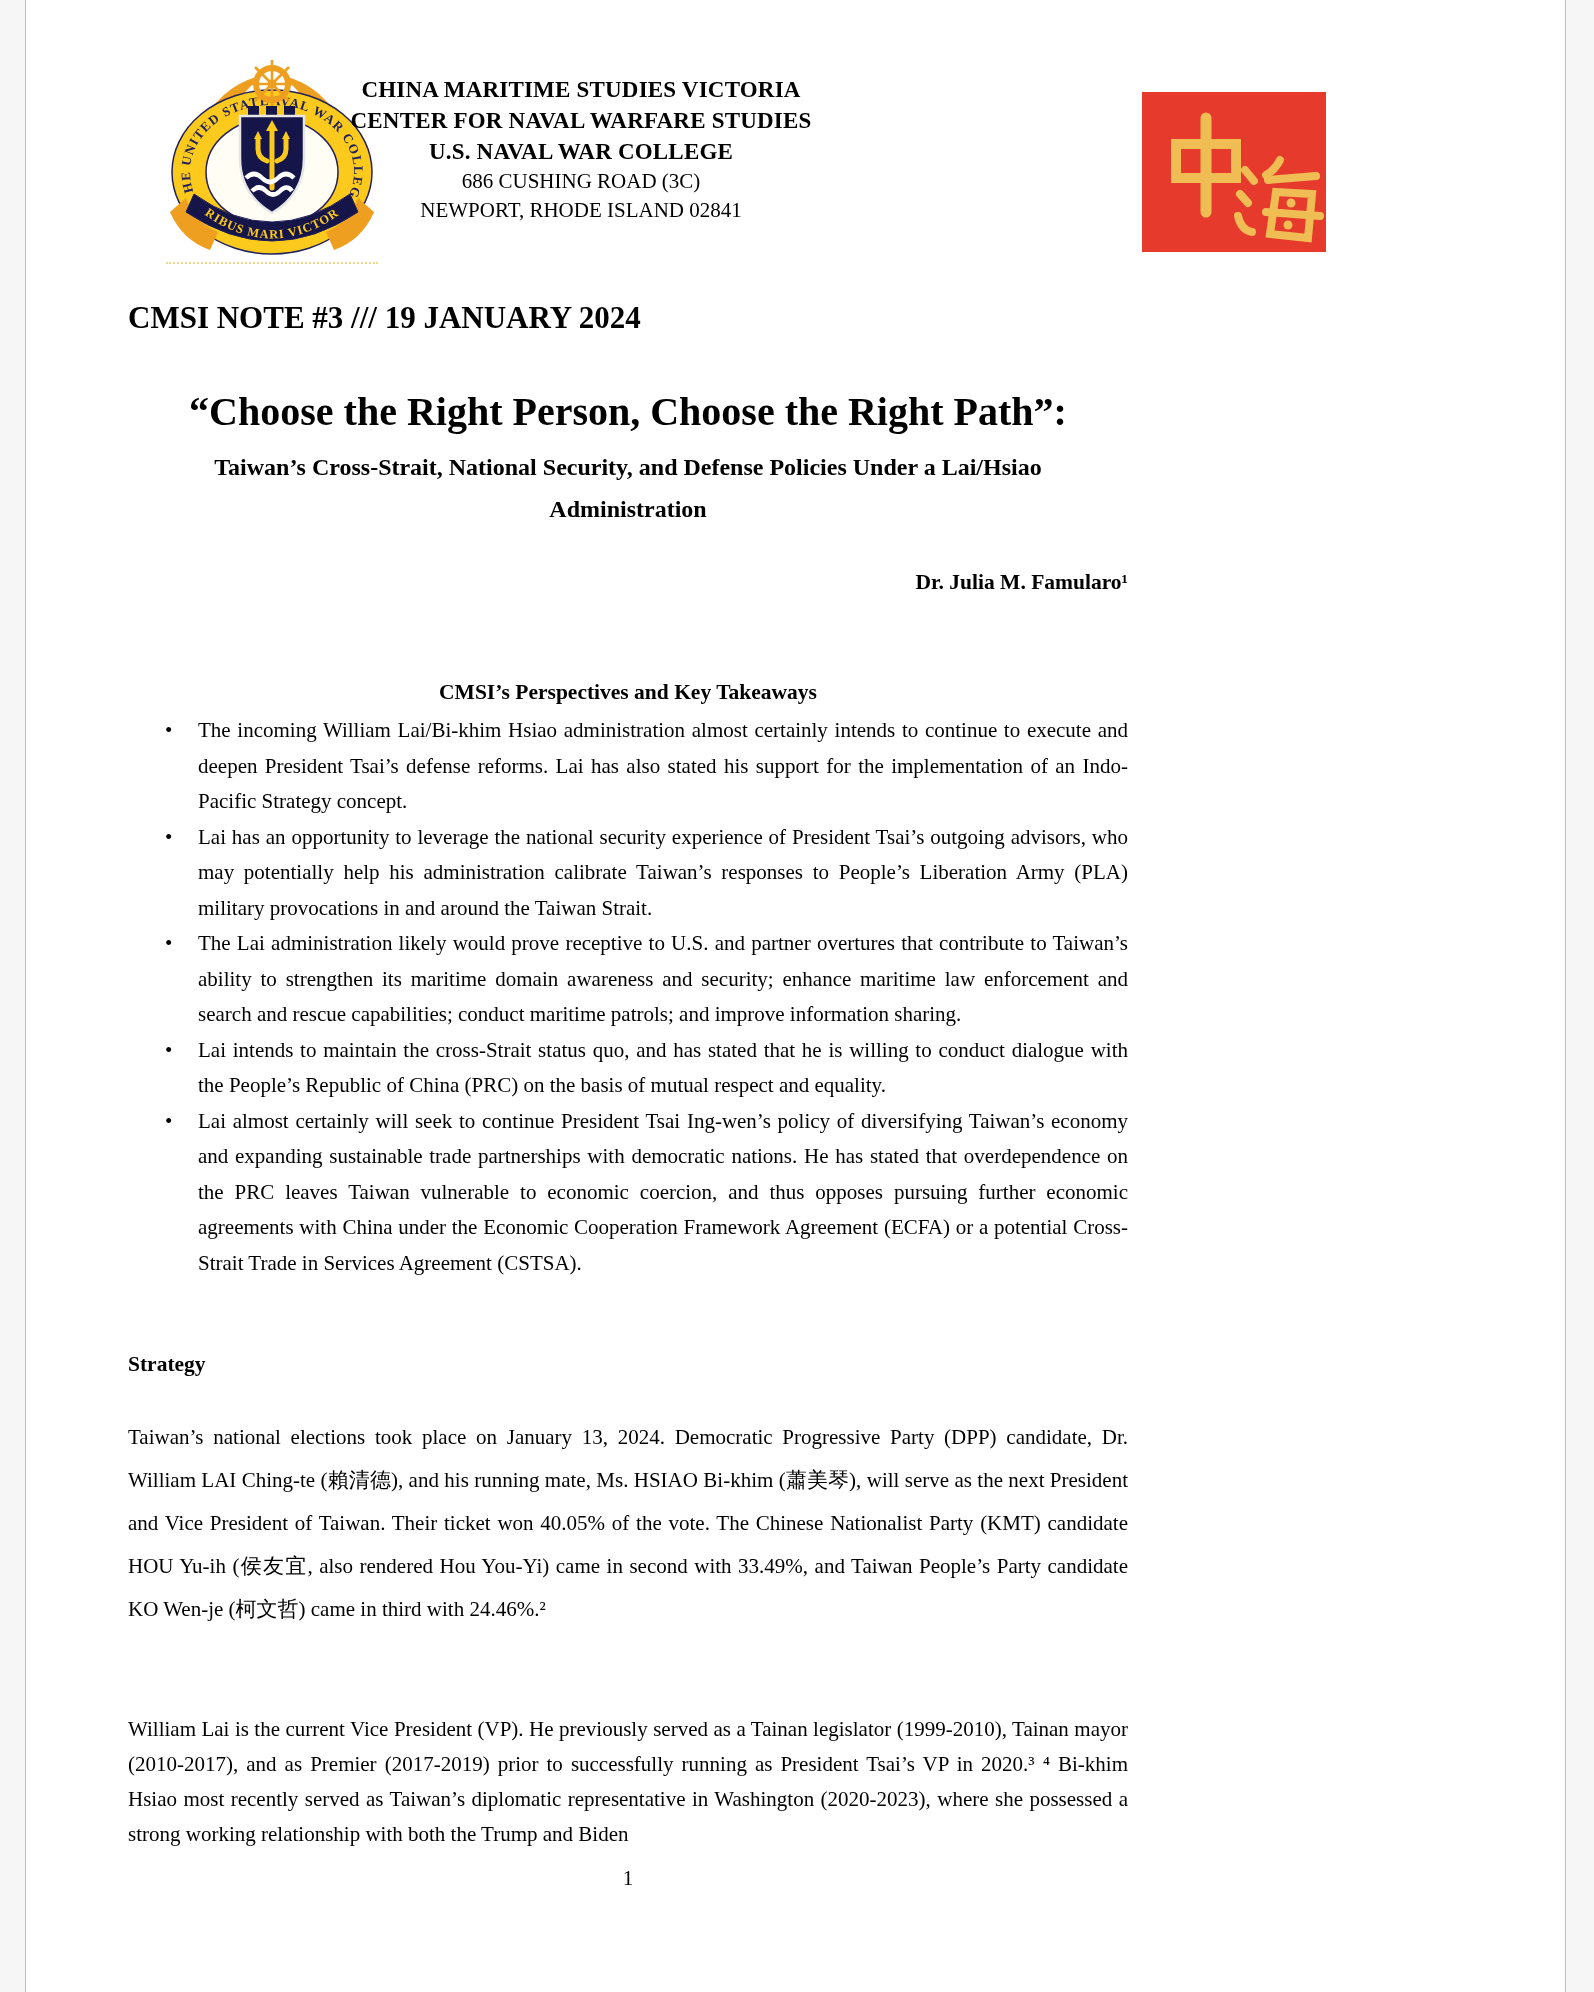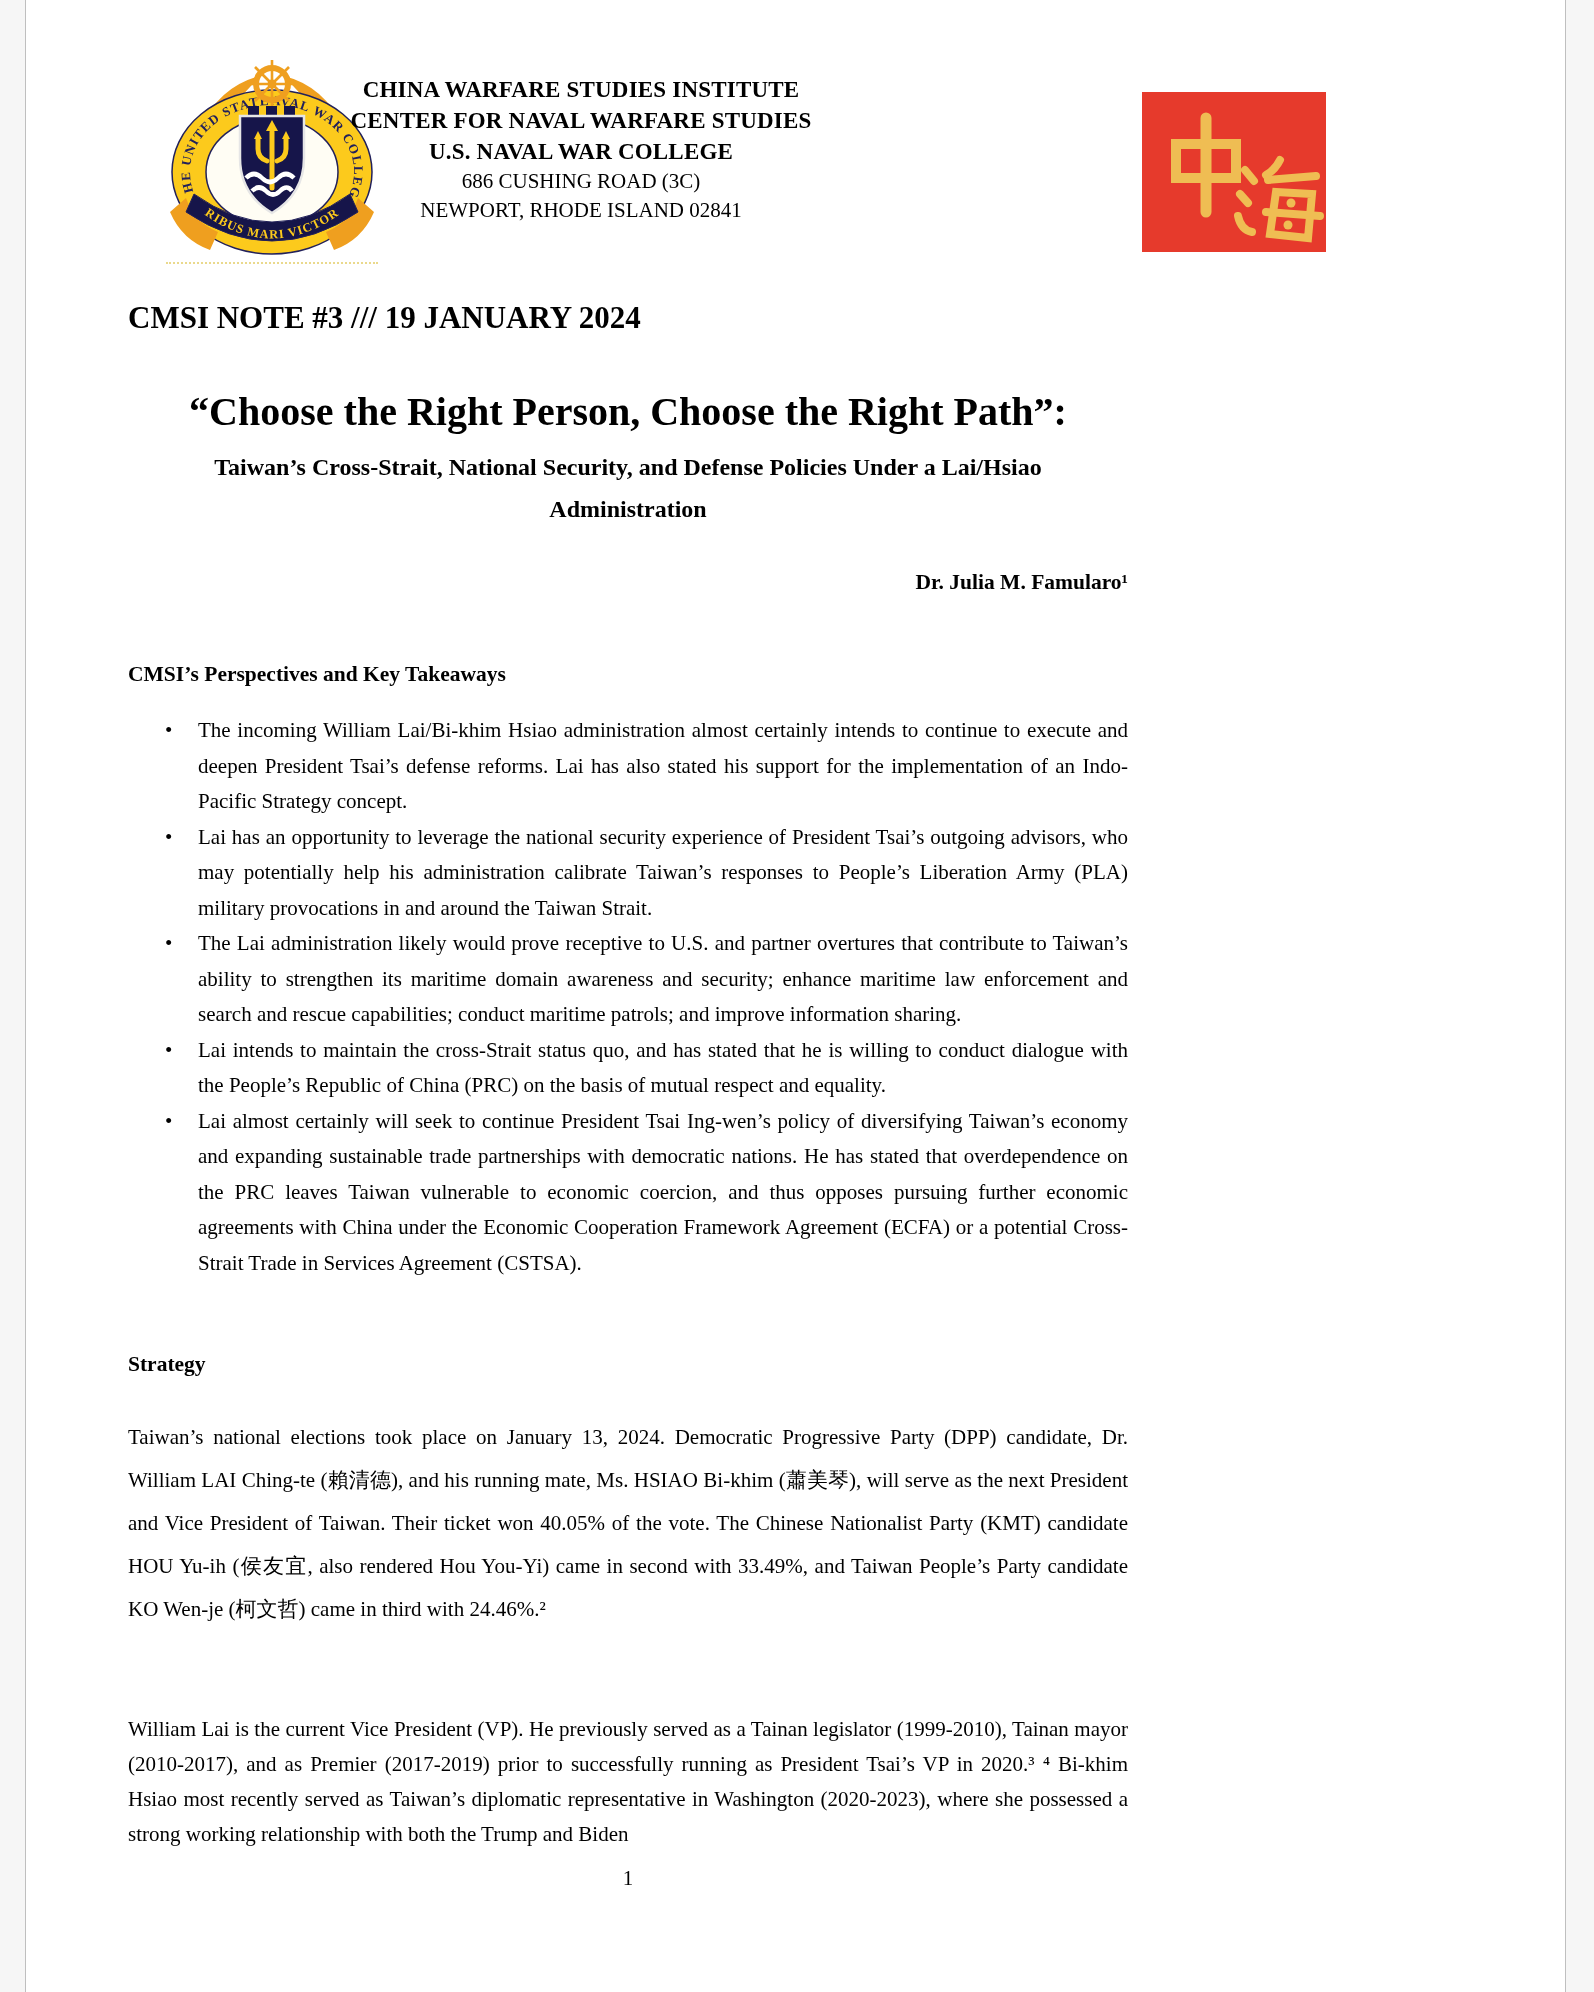--- a/index.html
+++ b/index.html
@@ -51,21 +51,21 @@
     text-align:center; font-weight:bold; font-size:24px; line-height:42px;
   }
   .author {
     position:absolute; left:0; top:570px; width:1000px;
     text-align:right; font-weight:bold; font-size:21.5px;
   }
   .section-heading {
     position:absolute; left:0; width:1000px;
     font-weight:bold; font-size:21.5px;
   }
-  .takeaways-heading { top:662px; }
+  .takeaways-heading { top:680px;text-align:center; }
   .context-heading   { top:1352px; }
   ul.takeaways {
     position:absolute; left:0; top:713px; width:1000px;
     margin:0; padding:0 0 0 70px;
     list-style:none;
   }
   ul.takeaways li {
     position:relative;
     font-size:21px; line-height:35.5px;
     text-align:justify;
@@ -148,21 +148,21 @@
         <path d="M192 144 q -8 24 -32 34 l 8 18 q 28 -10 40 -38 Z" fill="#ef9f1f"></path>
 
         <path d="M28 140 Q 106 196 184 140 L 192 158 Q 106 216 20 158 Z" fill="#16154a" stroke="#22215b" stroke-width="1"></path>
         <text font-size="12.5" font-weight="bold" fill="#fcca1c" letter-spacing="1">
           <textPath href="#arcB" startOffset="50%" text-anchor="middle">VIRIBUS MARI VICTORIA</textPath>
         </text>
       </svg>
     </div>
 
     <div class="org-block">
-      <div class="org-bold">CHINA WARFARE STUDIES INSTITUTE</div>
+      <div class="org-bold">CHINA MARITIME STUDIES VICTORIA</div>
       <div class="org-bold">CENTER FOR NAVAL WARFARE STUDIES</div>
       <div class="org-bold">U.S. NAVAL WAR COLLEGE</div>
       <div class="org-addr">686 CUSHING ROAD (3C)</div>
       <div class="org-addr">NEWPORT, RHODE ISLAND 02841</div>
     </div>
 
     <div class="cn-logo">
       <svg width="184" height="160" viewBox="0 0 184 160">
         <rect width="184" height="160" fill="#e63a2c"></rect>
         <g stroke="#efbd53" stroke-linecap="round" fill="none">

